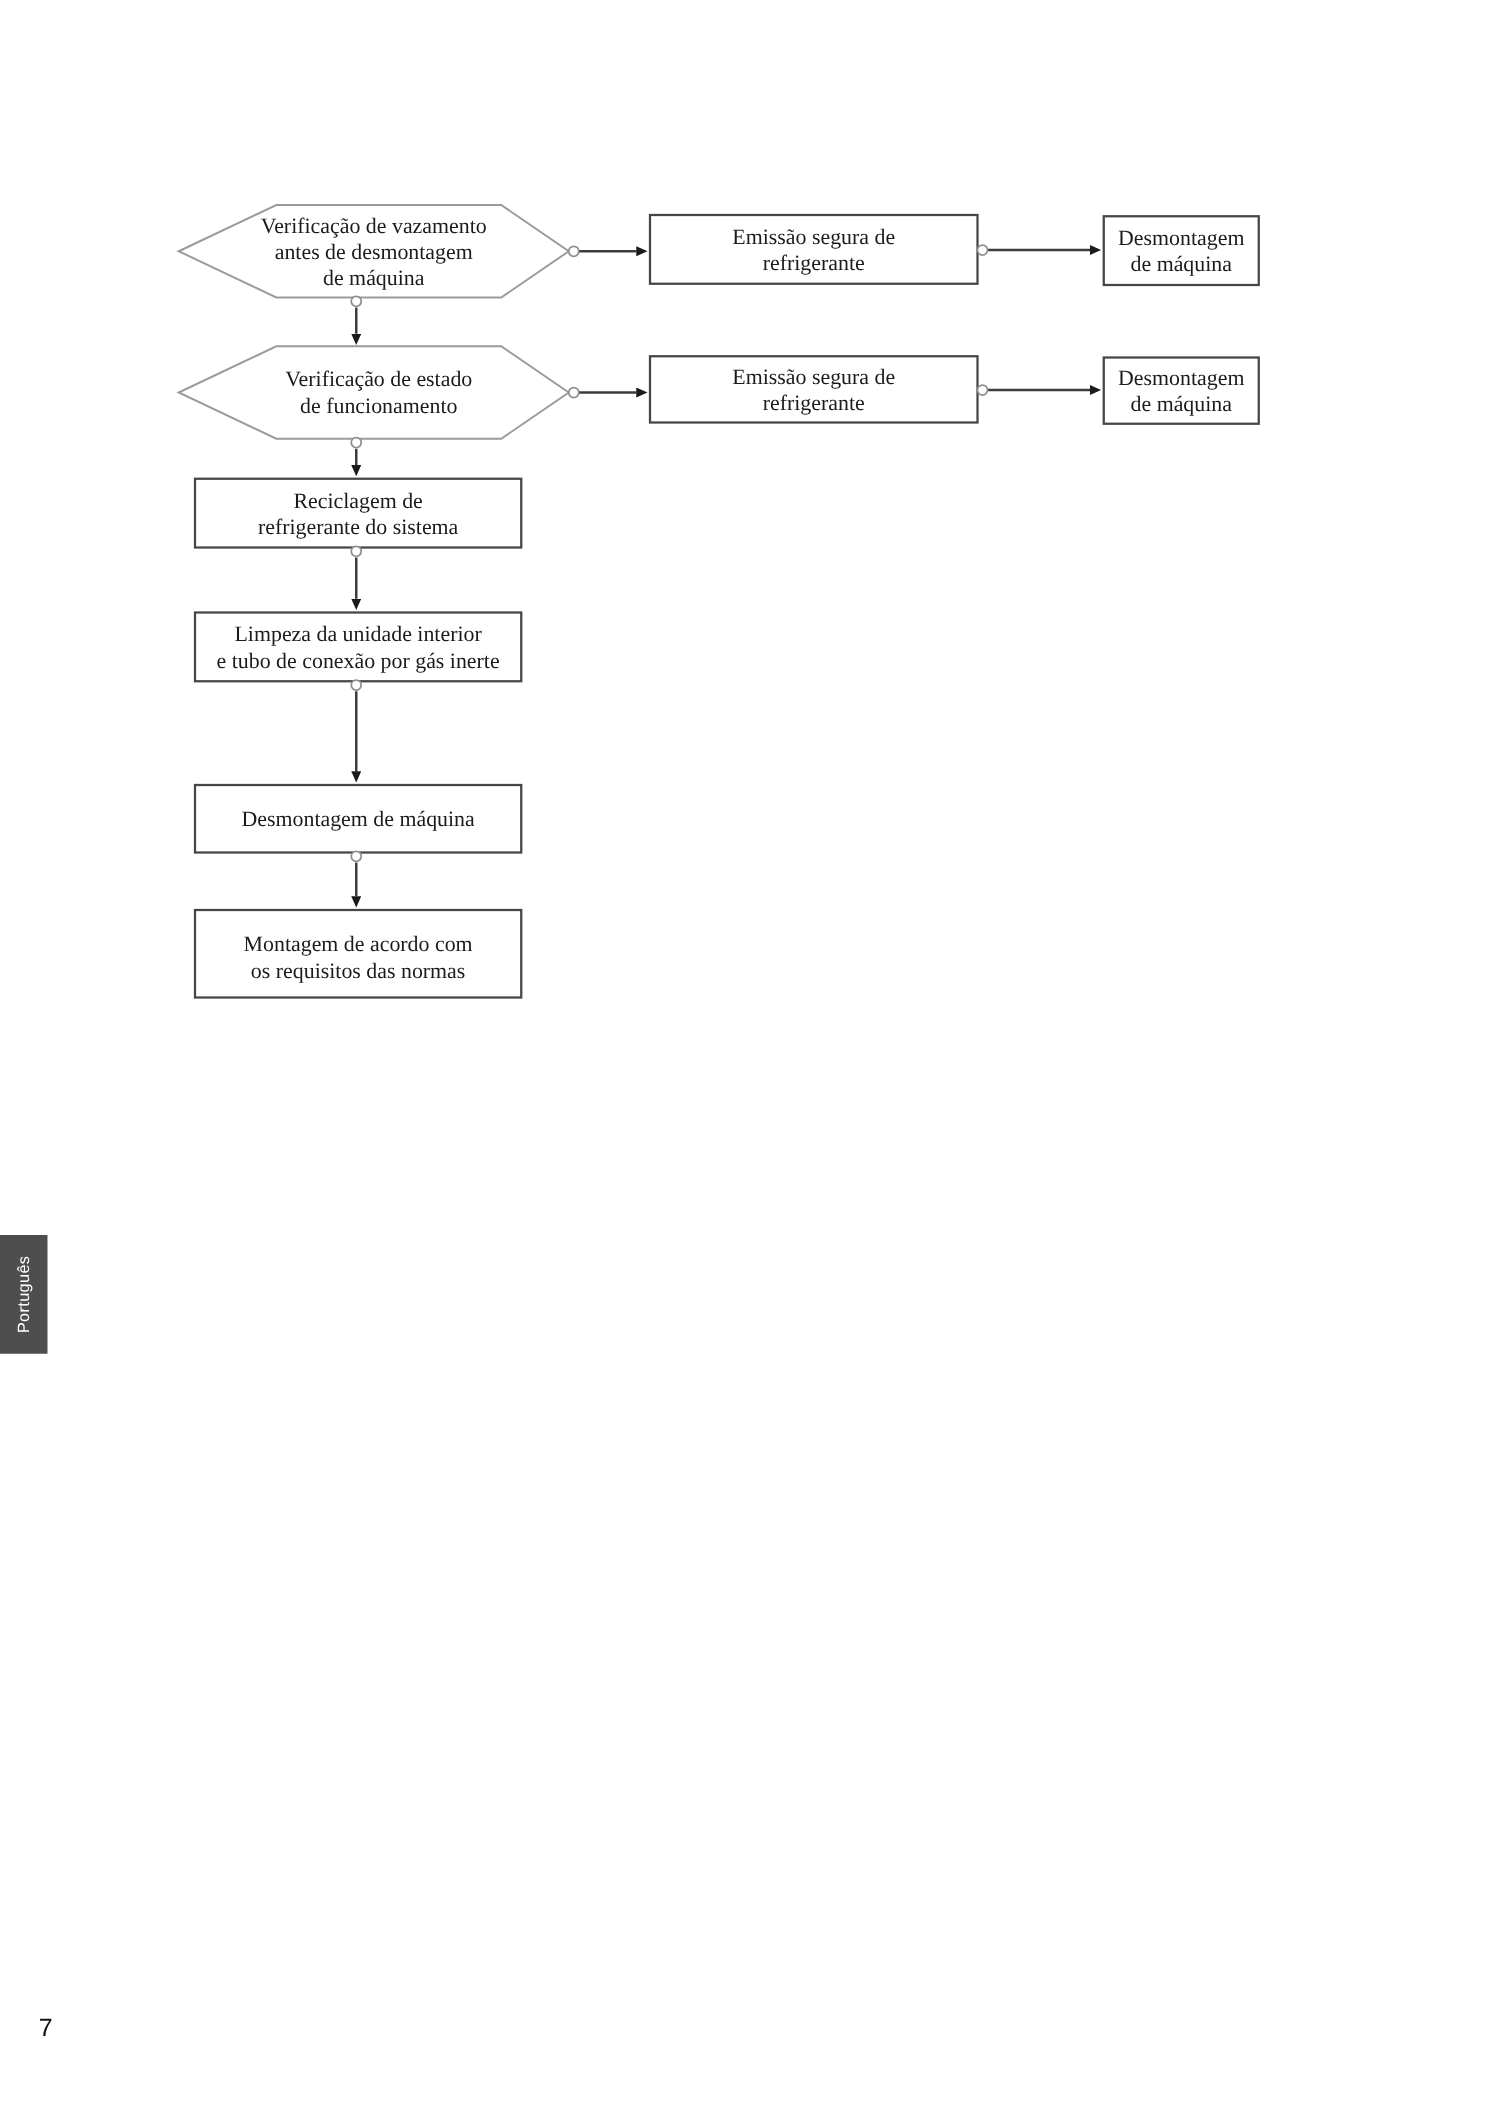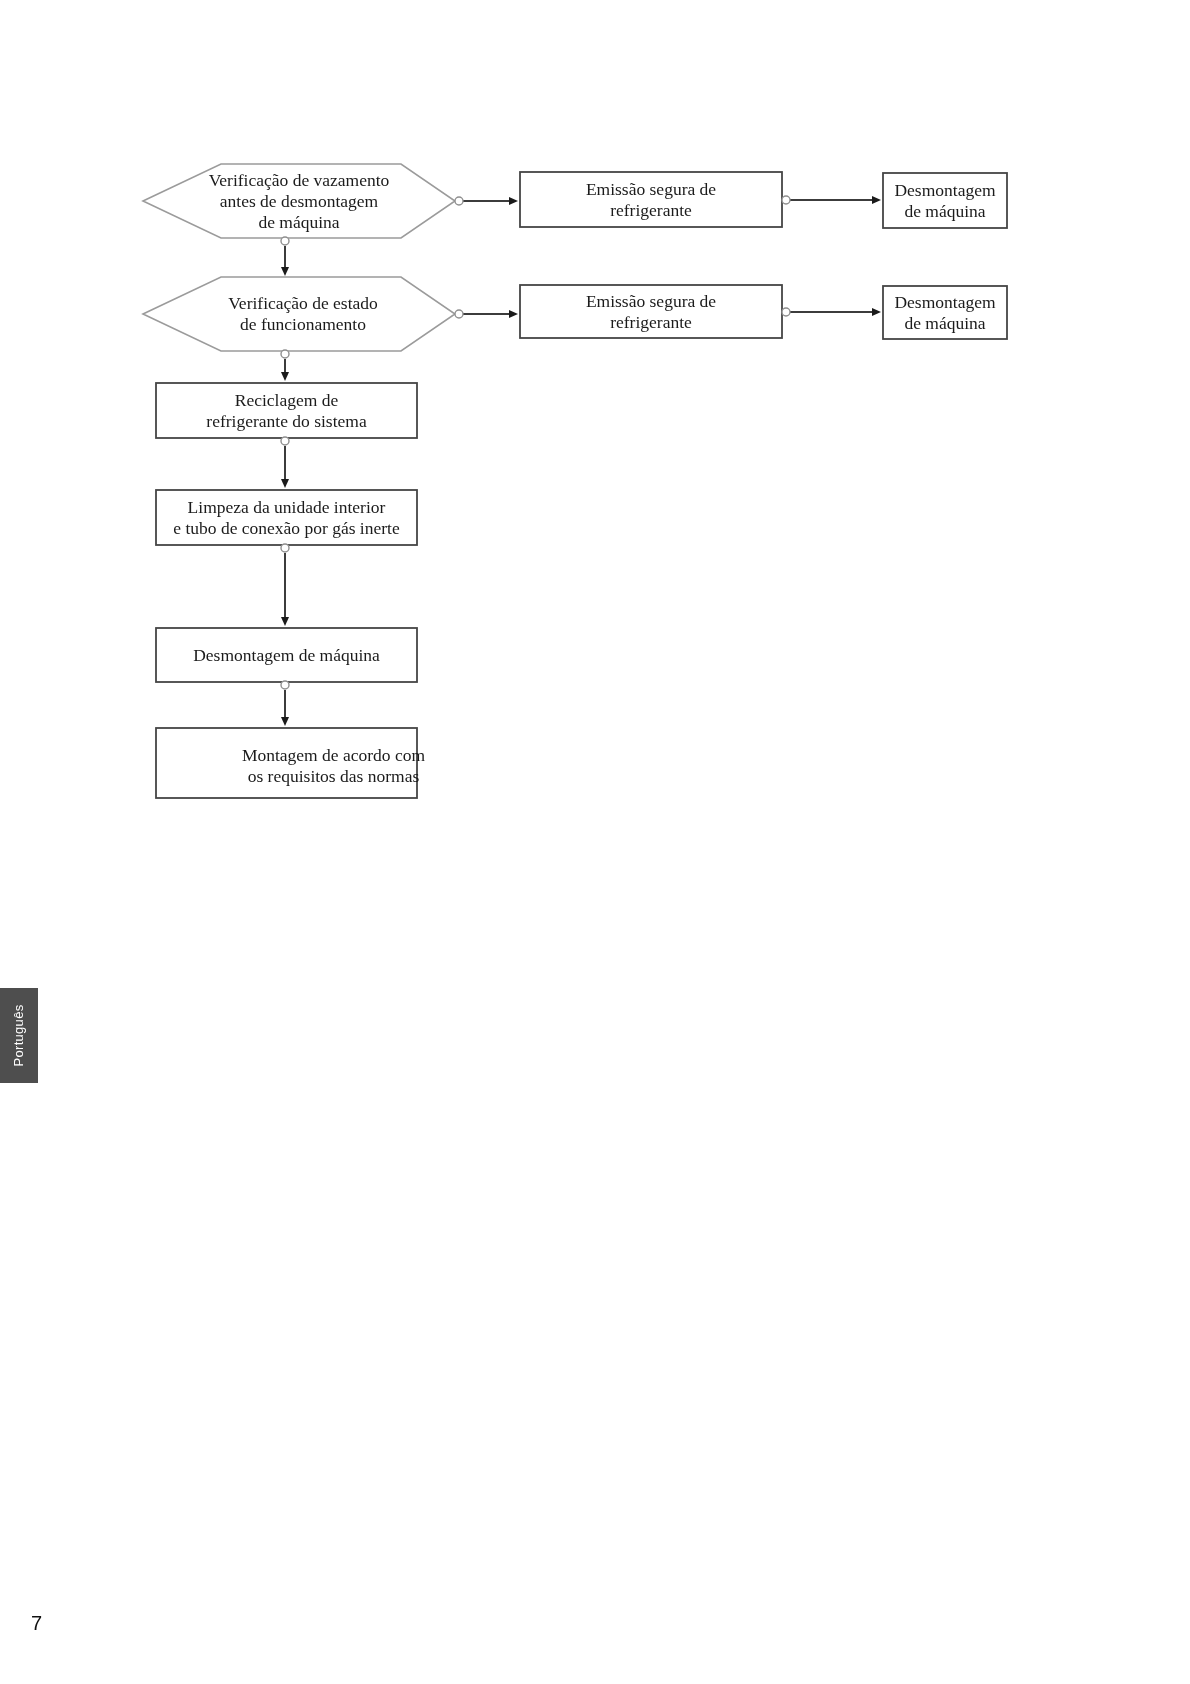--- a/index.html
+++ b/index.html
@@ -117,21 +117,21 @@
 de máquina</div>
 
   <div class="label" style="left:156px; top:383px; width:261px; height:55px;">Reciclagem de
 refrigerante do sistema</div>
 
   <div class="label" style="left:156px; top:490px; width:261px; height:55px;">Limpeza da unidade interior
 e tubo de conexão por gás inerte</div>
 
   <div class="label" style="left:156px; top:628px; width:261px; height:54px;">Desmontagem de máquina</div>
 
-  <div class="label" style="left:156px; top:737px; width:261px; height:58px;padding-left:47px;">Montagem de acordo com
+  <div class="label" style="left:156px; top:737px; width:261px; height:58px;">Montagem de acordo com
 os requisitos das normas</div>
 
   <div class="lang-tab">
     <span class="vtext">Português</span>
   </div>
 
   <div class="page-number">7</div>
 
 </div>
 

